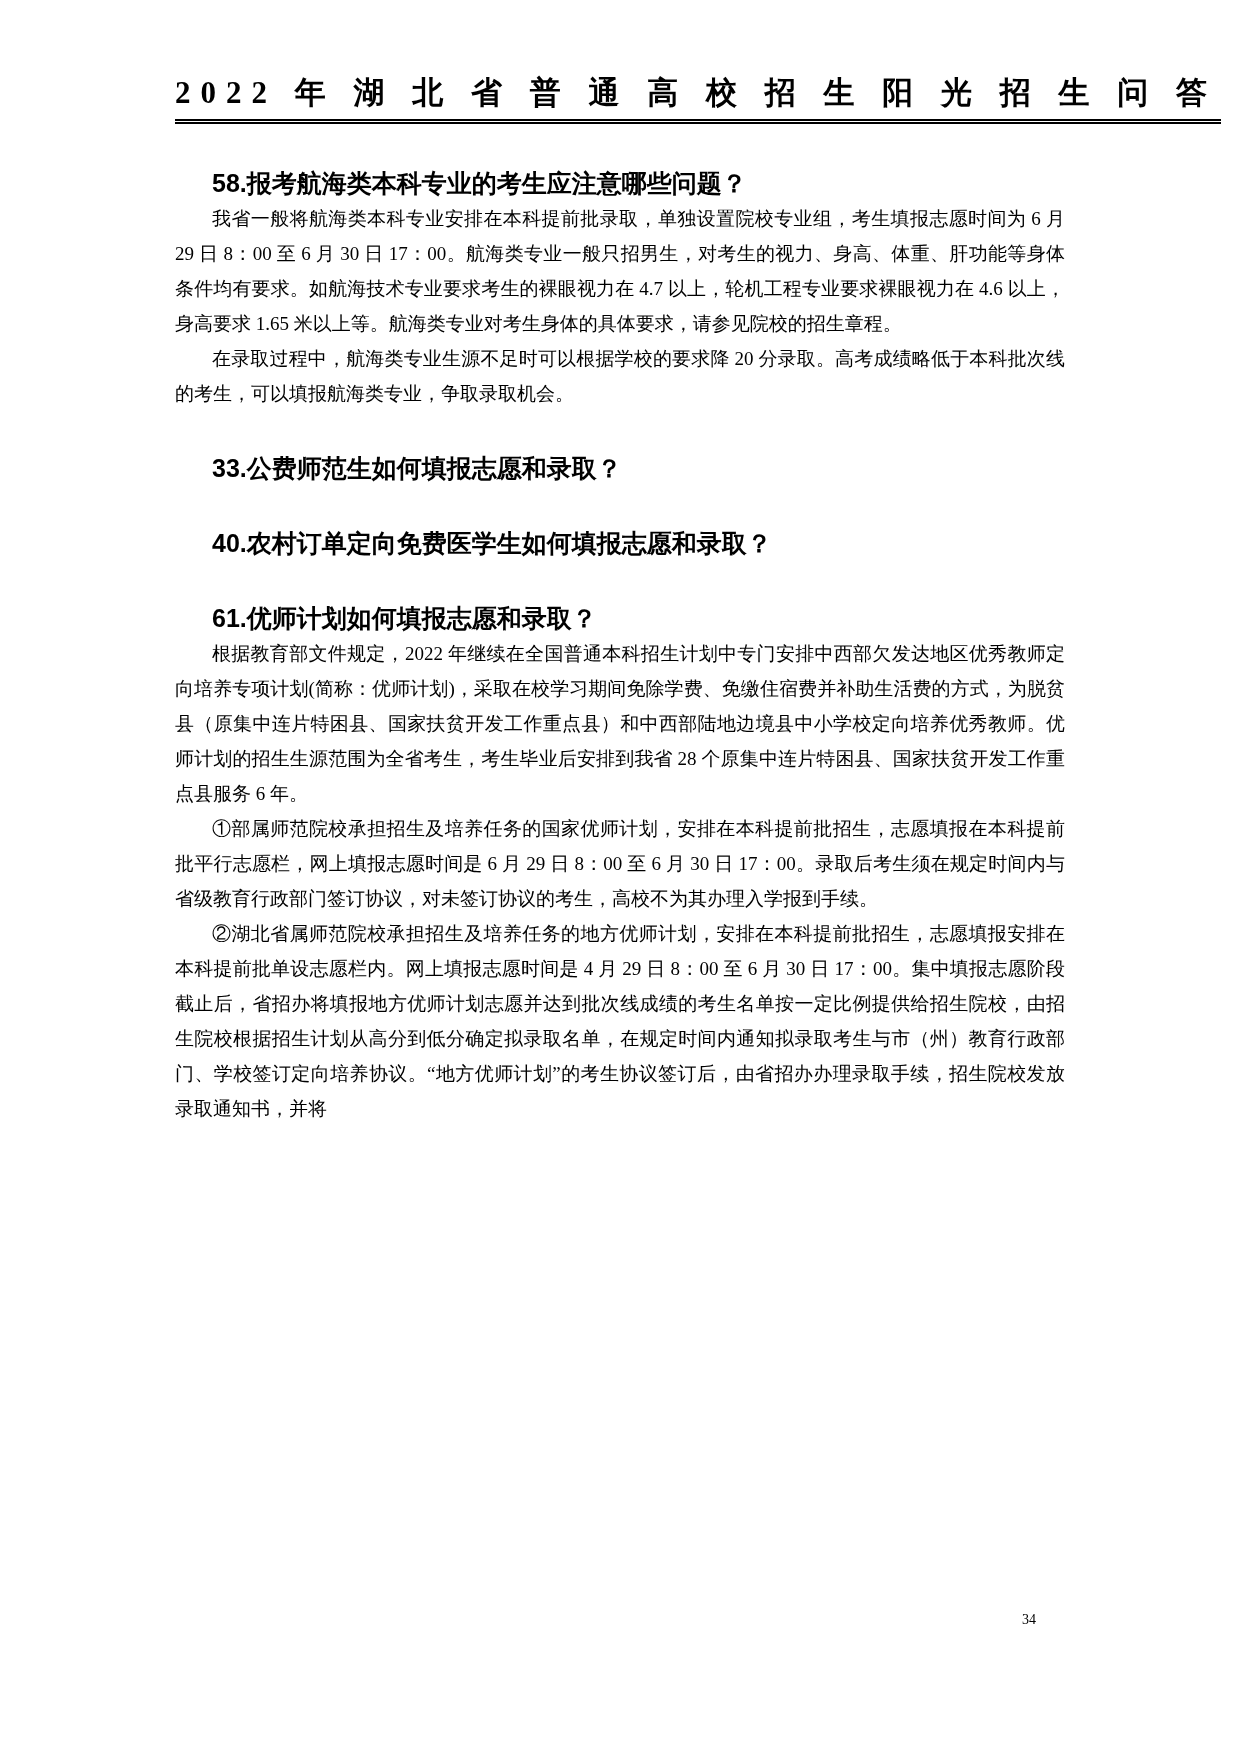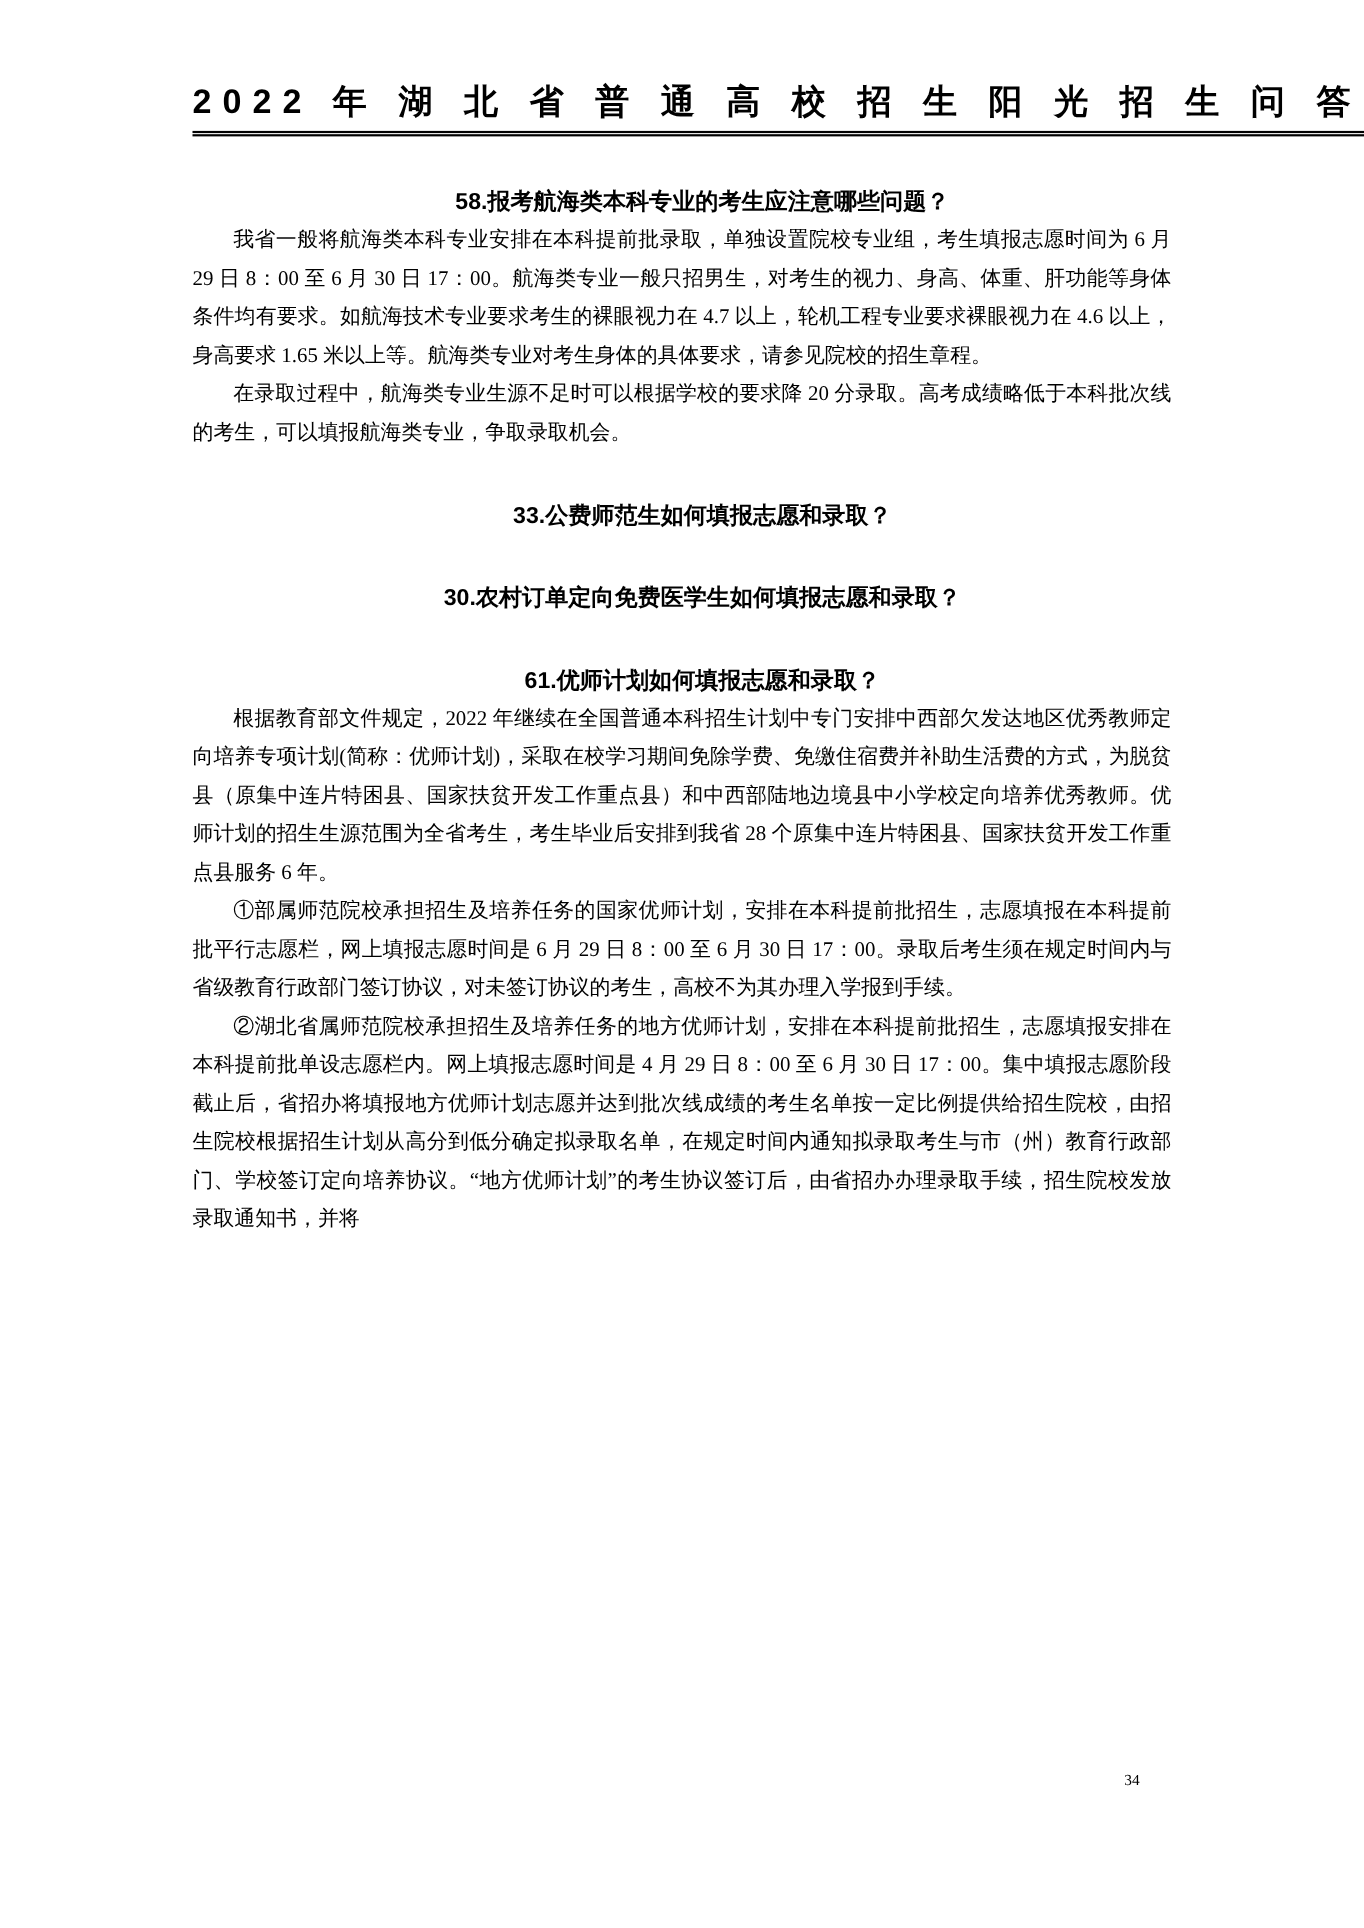--- a/index.html
+++ b/index.html
@@ -26,39 +26,38 @@
     display: inline-block;
     border-bottom: 5px double #000000;
     padding-bottom: 5px;
     padding-right: 4px;
   }
   .doc-header .title {
     font-size: 31px;
     font-weight: bold;
     letter-spacing: 10px;
     white-space: nowrap;
-    font-family: Liberation Sans, sans-serif;
+    font-family: Liberation Serif, serif;
   }
   .body-text {
     margin-top: 42px;
   }
   .qa {
     margin-top: 40px;
   }
   .qa:first-child {
     margin-top: 0;
   }
   .q-heading {
     font-family: "Liberation Sans", "DejaVu Sans", sans-serif;
-    font-size: 21px;
+    font-size: 25px;
     font-weight: bold;
     line-height: 35px;
     margin: 0;
     text-indent: 37px;
-    text-align: center;
   }
   .qa p {
     font-size: 19px;
     line-height: 35px;
     margin: 0;
     text-indent: 37px;
     text-align: justify;
   }
   .page-number {
     position: absolute;
@@ -84,21 +83,21 @@
         <h2 class="q-heading">58.报考航海类本科专业的考生应注意哪些问题？</h2>
         <p>我省一般将航海类本科专业安排在本科提前批录取，单独设置院校专业组，考生填报志愿时间为 6 月 29 日 8：00 至 6 月 30 日 17：00。航海类专业一般只招男生，对考生的视力、身高、体重、肝功能等身体条件均有要求。如航海技术专业要求考生的裸眼视力在 4.7 以上，轮机工程专业要求裸眼视力在 4.6 以上，身高要求 1.65 米以上等。航海类专业对考生身体的具体要求，请参见院校的招生章程。</p>
         <p>在录取过程中，航海类专业生源不足时可以根据学校的要求降 20 分录取。高考成绩略低于本科批次线的考生，可以填报航海类专业，争取录取机会。</p>
       </div>
 
       <div class="qa">
         <h2 class="q-heading">33.公费师范生如何填报志愿和录取？</h2>
       </div>
 
       <div class="qa">
-        <h2 class="q-heading">30.农村订单定向免费医学生如何填报志愿和录取？</h2>
+        <h2 class="q-heading">40.农村订单定向免费医学生如何填报志愿和录取？</h2>
       </div>
 
       <div class="qa">
         <h2 class="q-heading">61.优师计划如何填报志愿和录取？</h2>
         <p>根据教育部文件规定，2022 年继续在全国普通本科招生计划中专门安排中西部欠发达地区优秀教师定向培养专项计划(简称：优师计划)，采取在校学习期间免除学费、免缴住宿费并补助生活费的方式，为脱贫县（原集中连片特困县、国家扶贫开发工作重点县）和中西部陆地边境县中小学校定向培养优秀教师。优师计划的招生生源范围为全省考生，考生毕业后安排到我省 28 个原集中连片特困县、国家扶贫开发工作重点县服务 6 年。</p>
         <p>①部属师范院校承担招生及培养任务的国家优师计划，安排在本科提前批招生，志愿填报在本科提前批平行志愿栏，网上填报志愿时间是 6 月 29 日 8：00 至 6 月 30 日 17：00。录取后考生须在规定时间内与省级教育行政部门签订协议，对未签订协议的考生，高校不为其办理入学报到手续。</p>
         <p>②湖北省属师范院校承担招生及培养任务的地方优师计划，安排在本科提前批招生，志愿填报安排在本科提前批单设志愿栏内。网上填报志愿时间是 4 月 29 日 8：00 至 6 月 30 日 17：00。集中填报志愿阶段截止后，省招办将填报地方优师计划志愿并达到批次线成绩的考生名单按一定比例提供给招生院校，由招生院校根据招生计划从高分到低分确定拟录取名单，在规定时间内通知拟录取考生与市（州）教育行政部门、学校签订定向培养协议。“地方优师计划”的考生协议签订后，由省招办办理录取手续，招生院校发放录取通知书，并将</p>
       </div>
 
     </div>

